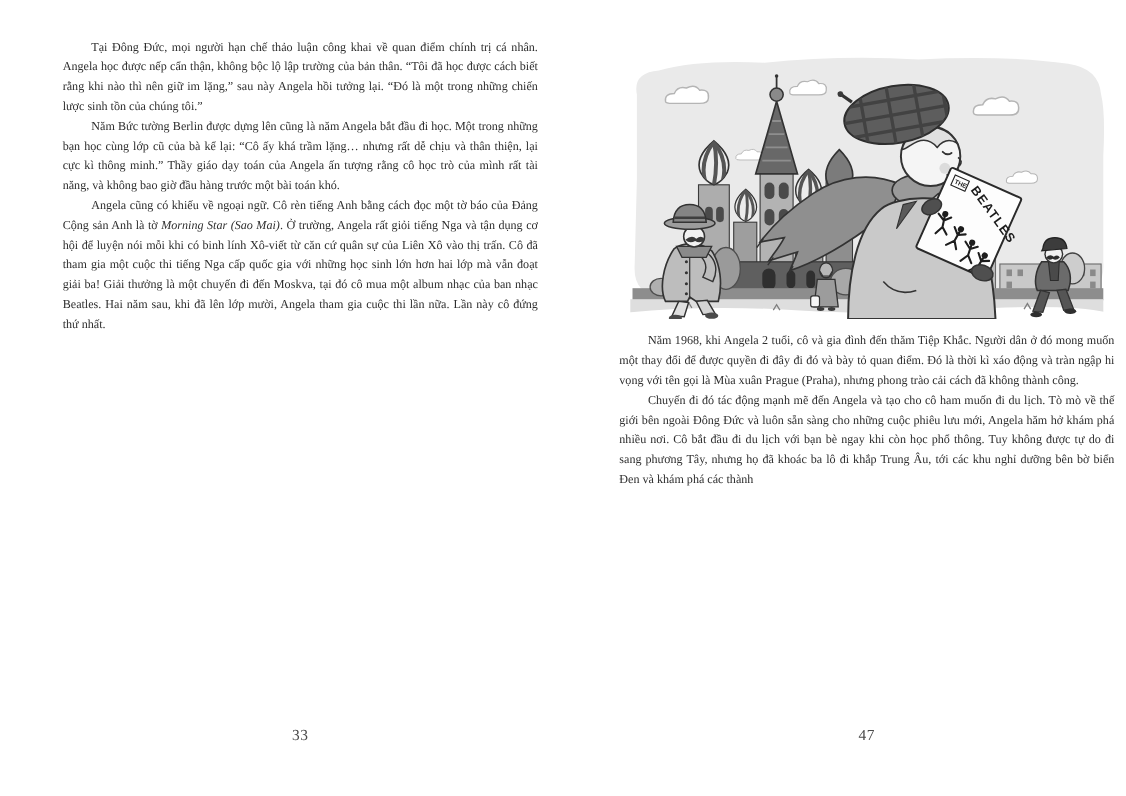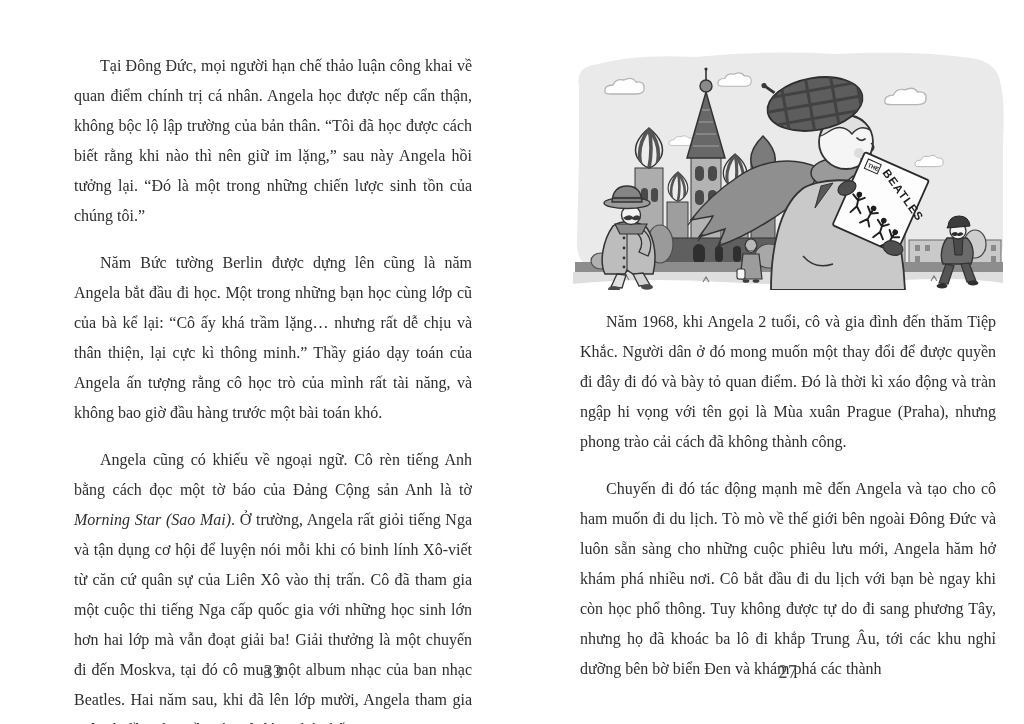--- a/index.html
+++ b/index.html
@@ -4,29 +4,29 @@
 <style>
   html,body{margin:0;padding:0;}
   body{
     width:1024px;height:724px;position:relative;background:#ffffff;overflow:hidden;
     font-family:"Liberation Serif","DejaVu Serif",serif;color:#2e2e2e;
   }
   .col{position:absolute;}
   .col-left{left:57px;top:34px;width:432px;}
   .col-right{left:563px;top:40px;width:450px;}
   .col p{
-    margin:17px;text-align:justify;text-indent:26px;
-    font-size:16px;line-height:30px;
+    margin:0;text-align:justify;text-indent:26px;
+    font-size:11px;line-height:18px;
     -webkit-hyphens:none;hyphens:none;
   }
   .col p.no-indent{text-indent:0;}
   .illus-wrap{width:450px;height:250px;margin:0 0 11px 0;}
   .pageno{
     position:absolute;top:662px;text-align:center;
-    font-size:18px;color:#4a4a4a;letter-spacing:.5px;
+    font-size:14px;color:#4a4a4a;letter-spacing:.5px;
   }
   .pageno-left{left:57px;width:432px;}
   .pageno-right{left:563px;width:450px;}
   svg text{font-family:"Liberation Sans","DejaVu Sans",sans-serif;}
 </style>
 </head>
 <body>
 
 <div class="col col-left">
   <p>Tại Đông Đức, mọi người hạn chế thảo luận công khai về quan điểm chính trị cá nhân. Angela học được nếp cẩn thận, không bộc lộ lập trường của bản thân. “Tôi đã học được cách biết rằng khi nào thì nên giữ im lặng,” sau này Angela hồi tưởng lại. “Đó là một trong những chiến lược sinh tồn của chúng tôi.”</p>
@@ -222,13 +222,13 @@
           <use href="#jumper" transform="translate(59,70) rotate(8)"></use>
         </g>
         <ellipse cx="284" cy="148" rx="9.5" ry="6.5" fill="#4f4f4f" stroke="#333" stroke-width="1.3" transform="rotate(-28 284 148)"></ellipse>
         <ellipse cx="330" cy="208" rx="10" ry="7" fill="#4f4f4f" stroke="#333" stroke-width="1.3" transform="rotate(18 330 208)"></ellipse>
       </g>
     </svg>
   </div>
   <p>Năm 1968, khi Angela 2 tuổi, cô và gia đình đến thăm Tiệp Khắc. Người dân ở đó mong muốn một thay đổi để được quyền đi đây đi đó và bày tỏ quan điểm. Đó là thời kì xáo động và tràn ngập hi vọng với tên gọi là Mùa xuân Prague (Praha), nhưng phong trào cải cách đã không thành công.</p>
   <p>Chuyến đi đó tác động mạnh mẽ đến Angela và tạo cho cô ham muốn đi du lịch. Tò mò về thế giới bên ngoài Đông Đức và luôn sẵn sàng cho những cuộc phiêu lưu mới, Angela hăm hở khám phá nhiều nơi. Cô bắt đầu đi du lịch với bạn bè ngay khi còn học phổ thông. Tuy không được tự do đi sang phương Tây, nhưng họ đã khoác ba lô đi khắp Trung Âu, tới các khu nghỉ dưỡng bên bờ biển Đen và khám phá các thành</p>
 </div>
-<div class="pageno pageno-right">27</div>
+<div class="pageno pageno-right">47</div>
 
 </body></html>

